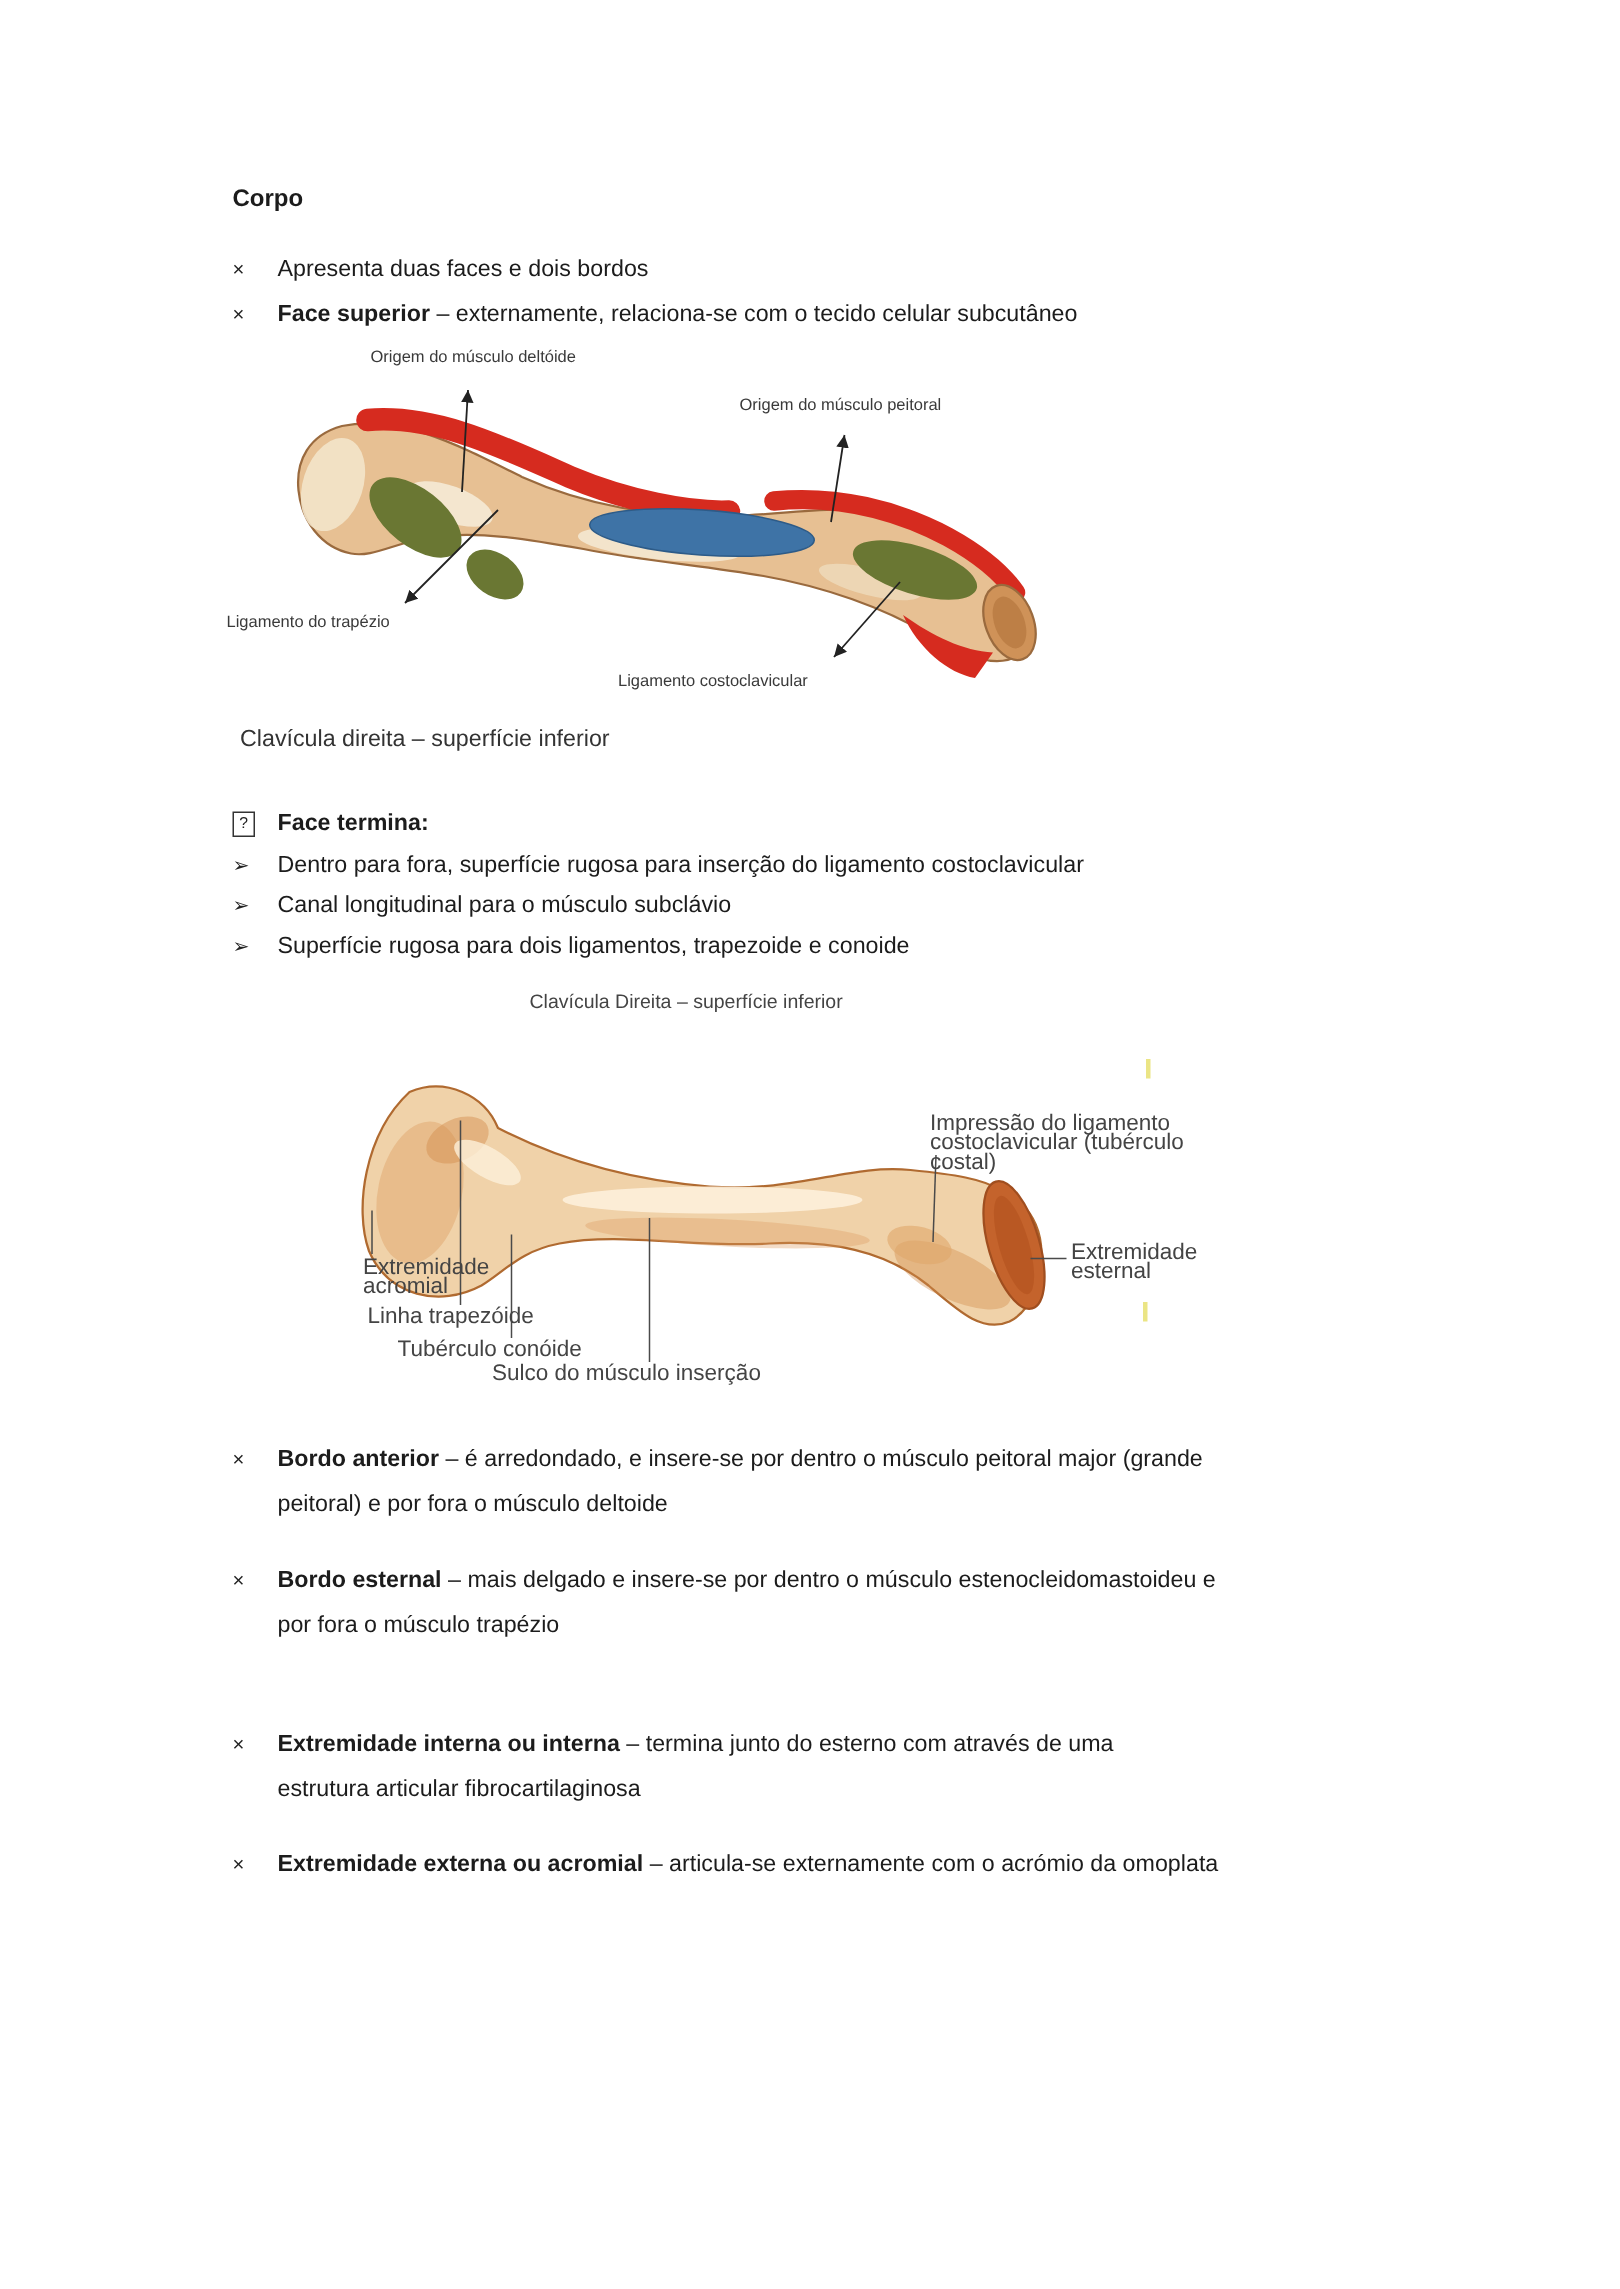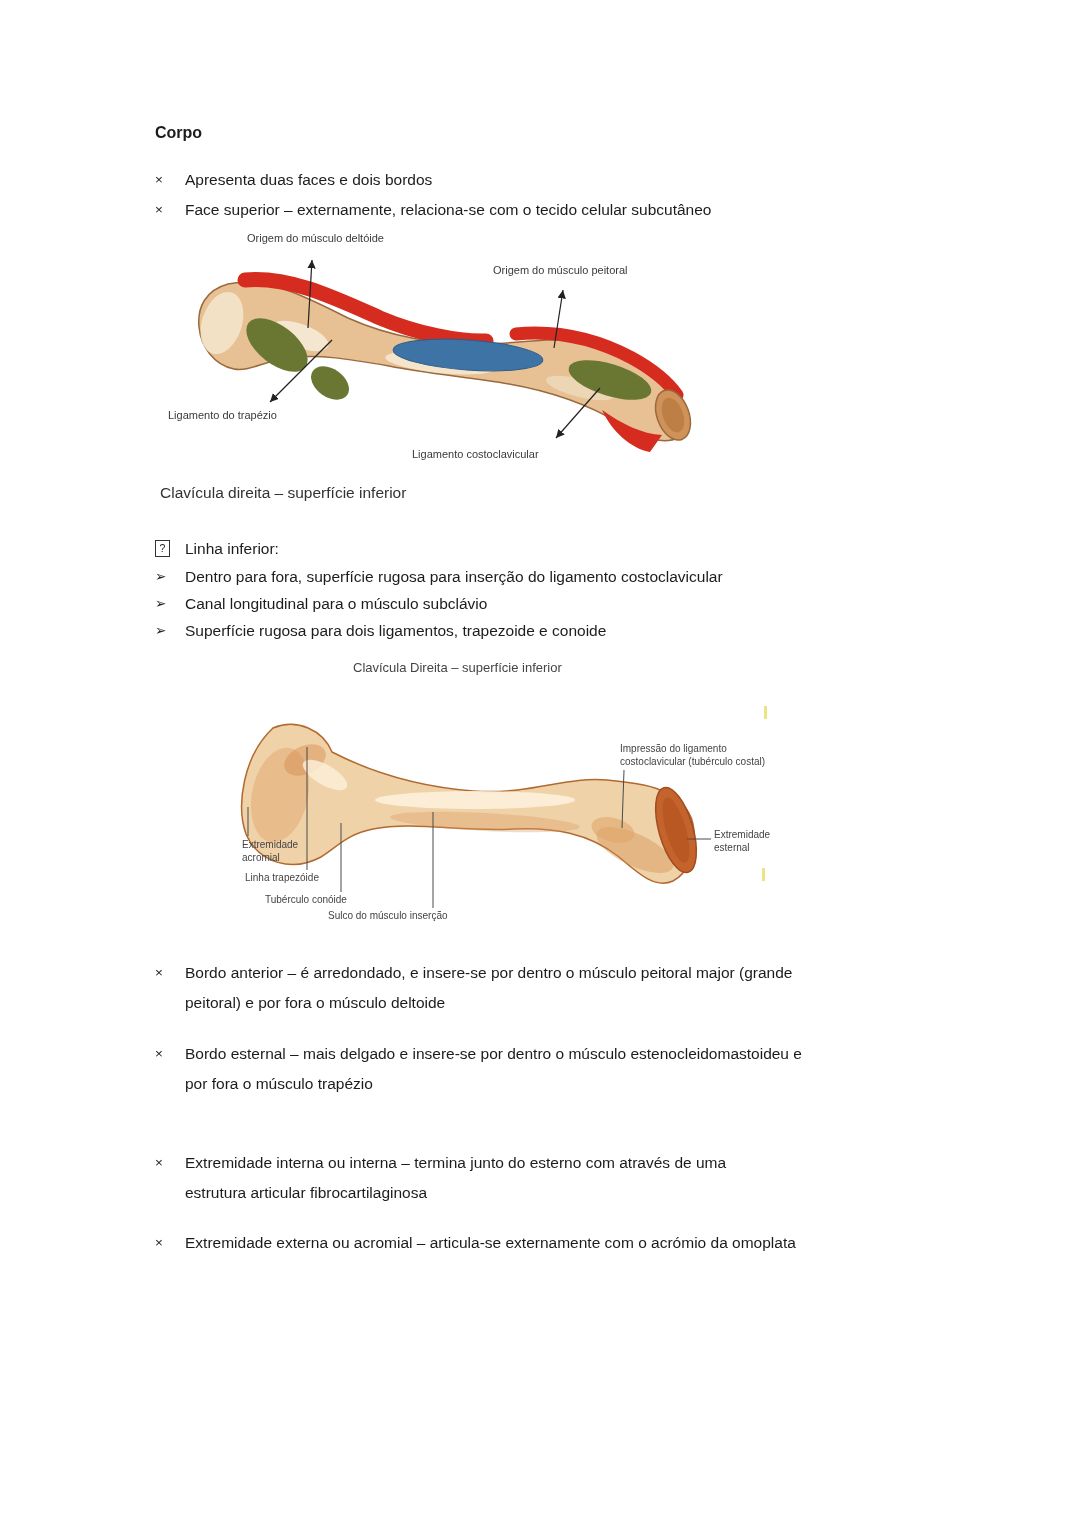--- a/index.html
+++ b/index.html
@@ -4,26 +4,26 @@
 <style>
   html,body{margin:0;padding:0;background:#ffffff;}
   .page{position:relative;width:1080px;height:1526px;background:#fff;
         font-family:"Liberation Sans",sans-serif;color:#1c1c1c;overflow:hidden;}
   .heading{position:absolute;left:155px;top:124px;font-size:16px;font-weight:700;}
   .bullet{position:absolute;left:155px;display:flex;font-size:15.5px;line-height:22px;}
   .bullet .mk{flex:0 0 30px;width:30px;font-size:13.5px;color:#222;}
   .bullet .btext{width:762px;white-space:pre-line;}
   .bullet.lh30{line-height:30px;}
   .bullet.lh30 .mk{line-height:30px;}
-  b{font-weight:400;}
+  b{font-weight:700;}
   .qbox{display:inline-block;width:13px;height:15px;border:1.2px solid #333;
         font-size:10.5px;line-height:15px;text-align:center;vertical-align:1px;}
   .fig{position:absolute;}
   .flab1{position:absolute;font-size:11px;line-height:13px;color:#3a3a3a;white-space:pre-line;}
-  .flab2{position:absolute;font-size:10px;line-height:13px;color:#444;white-space:pre-line;}
+  .flab2{position:absolute;font-size:15px;line-height:13px;color:#444;white-space:pre-line;}
   .cap1{position:absolute;left:160px;top:484px;font-size:15.5px;color:#333;}
   .cap2{position:absolute;left:353px;top:660px;font-size:13px;color:#444;}
 </style>
 </head>
 <body>
 
 <div class="page">
 
   <div class="heading">Corpo</div>
 
@@ -65,29 +65,29 @@
       </g>
       <g stroke="#222" stroke-width="1.2">
         <line x1="158" y1="100" x2="162" y2="32" marker-end="url(#ah1)"></line>
         <line x1="404" y1="120" x2="413" y2="62" marker-end="url(#ah1)"></line>
         <line x1="182" y1="112" x2="120" y2="174" marker-end="url(#ah1)"></line>
         <line x1="450" y1="160" x2="406" y2="210" marker-end="url(#ah1)"></line>
       </g>
     </svg>
     <div class="flab1" style="left:97px;top:4px">Origem do músculo deltóide</div>
     <div class="flab1" style="left:343px;top:36px">Origem do músculo peitoral</div>
-    <div class="flab1" style="left:18px;top:181px">Ligamento do trapézio</div>
+    <div class="flab1" style="left:1px;top:181px">Ligamento do trapézio</div>
     <div class="flab1" style="left:262px;top:220px">Ligamento costoclavicular</div>
   </div>
 
   <div class="cap1">Clavícula direita – superfície inferior</div>
 
   <div class="bullet" style="top:538px">
     <span class="mk"><span class="qbox">?</span></span>
-    <div class="btext"><b>Linha inferior:</b></div>
+    <div class="btext"><b>Face termina:</b></div>
   </div>
   <div class="bullet" style="top:566px">
     <span class="mk">➢</span>
     <div class="btext">Dentro para fora, superfície rugosa para inserção do ligamento costoclavicular</div>
   </div>
   <div class="bullet" style="top:593px">
     <span class="mk">➢</span>
     <div class="btext">Canal longitudinal para o músculo subclávio</div>
   </div>
   <div class="bullet" style="top:620px">

